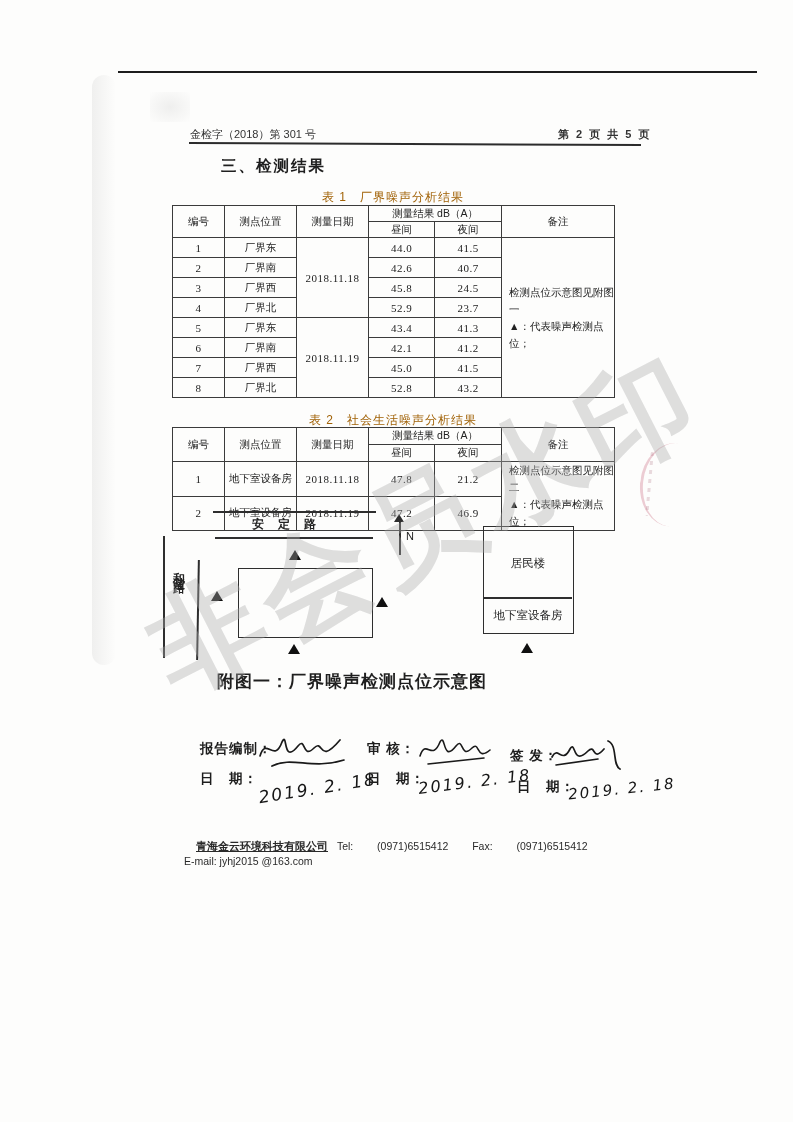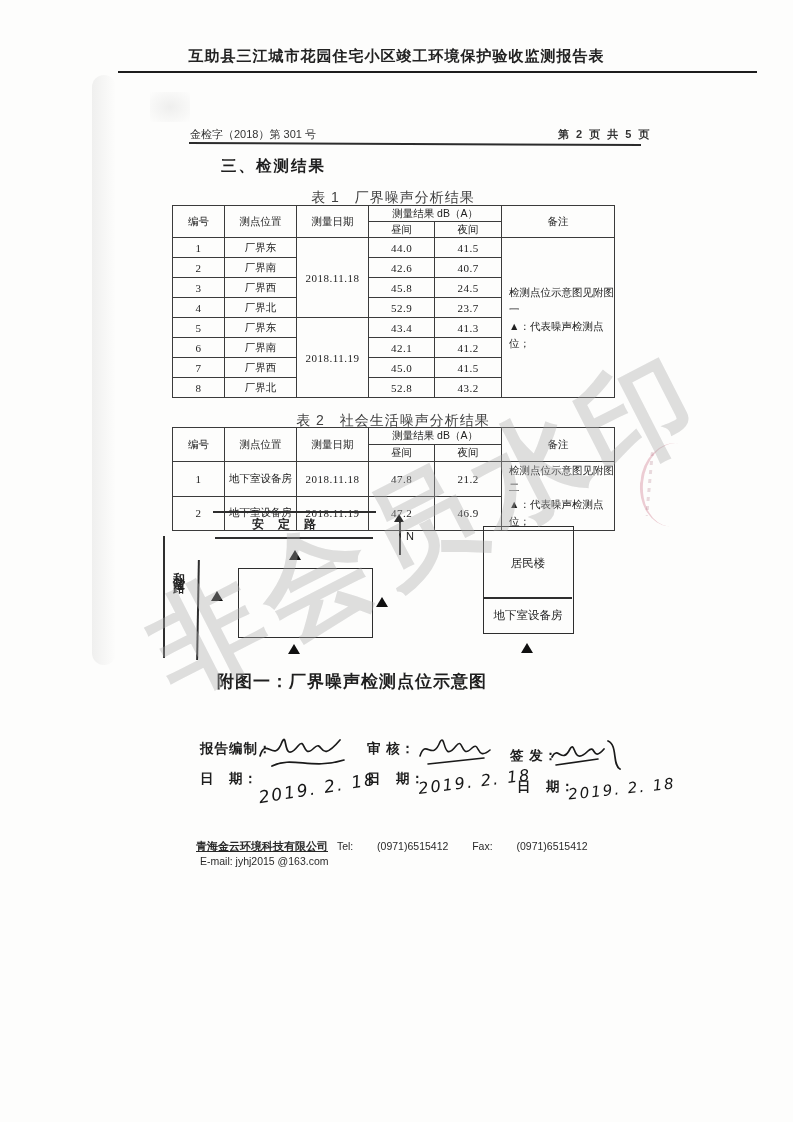--- a/index.html
+++ b/index.html
@@ -10,21 +10,21 @@
   }
   .abs{position:absolute;}
   
   .doc-title{left:0;top:47px;width:793px;text-align:center;font-size:15px;font-weight:bold;letter-spacing:1px;color:#222;}
   .title-rule{left:118px;top:71px;width:639px;height:2px;background:#1d1d1d;}
   .doc-number{left:190px;top:127px;font-size:11px;color:#333;}
   .page-indicator{left:558px;top:127px;font-size:11px;font-weight:bold;letter-spacing:2px;color:#333;}
   .doc-number-rule{left:189px;top:143px;width:452px;height:1.5px;background:#2c2c2c;transform:rotate(.25deg);}
   .section-title{left:221px;top:156px;font-size:15.5px;font-weight:bold;letter-spacing:2px;color:#1f1f1f;}
   
-  .tbl-title{width:442px;text-align:center;font-size:14px;color:#404040;letter-spacing:1px;}
+  .tbl-title{width:442px;text-align:center;font-size:12px;color:#a16207;letter-spacing:1px;}
   table.noise{border-collapse:collapse;table-layout:fixed;position:absolute;background:transparent;}
   table.noise td{
     border:1px solid #3b3b3b;text-align:center;vertical-align:middle;
     font-size:10.5px;color:#222;padding:0;overflow:hidden;
   }
   table.noise td.num{font-family:"Liberation Serif",serif;font-size:11px;letter-spacing:.5px;}
   table.noise td.remark{text-align:left;padding-left:7px;line-height:17px;font-size:10.5px;}
   .hcell{font-weight:normal;}
   
   .hline{background:#2e2e2e;height:1.5px;}
@@ -39,21 +39,21 @@
   .bldg-label{width:90px;text-align:center;font-size:11.5px;color:#222;}
   .diag-caption{font-size:17px;font-weight:bold;color:#1f1f1f;letter-spacing:1px;margin-left:17px;}
   
   .sig-label{font-size:13.5px;font-weight:bold;color:#1d1d1d;letter-spacing:1px;}
   .hand{font-family:"DejaVu Sans",sans-serif;font-style:italic;font-size:15px;color:#161616;letter-spacing:2px;white-space:nowrap;}
   .sig-svg{overflow:visible;}
   
   .footer-line{left:196px;top:839px;font-size:10.5px;color:#2a2a2a;}
   .footer-line .company{font-weight:bold;text-decoration:underline;font-size:11px;margin-right:6px;}
   .footer-line .gap{display:inline-block;width:18px;}
-  .footer-email{left:200px;top:855px;font-size:10.5px;color:#2a2a2a;}
+  .footer-email{left:184px;top:855px;font-size:10.5px;color:#2a2a2a;}
   .page-number{left:0;top:1040px;width:793px;text-align:center;font-family:"Liberation Serif",serif;font-size:12.5px;color:#222;}
   
   .watermark{
     left:158px;top:598px;height:124px;line-height:124px;
     font-size:112px;font-weight:bold;letter-spacing:8px;white-space:nowrap;
     color:rgba(172,172,172,0.38);
     transform:rotate(-27deg);transform-origin:0 50%;
     pointer-events:none;z-index:5;
   }
   .stamp-arc{
@@ -80,21 +80,20 @@
 <body>
 
 <div class="page">
 
   <div class="abs edge-shadow"></div>
   <div class="abs smudge"></div>
   <div class="abs watermark">非会员水印</div>
   <div class="abs stamp-arc"></div>
   <div class="abs stamp-dots"></div>
 
-  <div class="abs doc-title">互助县三江城市花园住宅小区竣工环境保护验收监测报告表</div>
   <div class="abs title-rule"></div>
   <div class="abs doc-number">金检字（2018）第 301 号</div>
   <div class="abs page-indicator">第 2 页 共 5 页</div>
   <div class="abs doc-number-rule"></div>
   <div class="abs section-title">三、检测结果</div>
 
   <div class="abs tbl-title" style="left:172px;top:189px;">表 1　厂界噪声分析结果</div>
   <table class="noise" style="left:172px;top:205px;width:442px;">
     <colgroup>
         <col style="width:52px">

